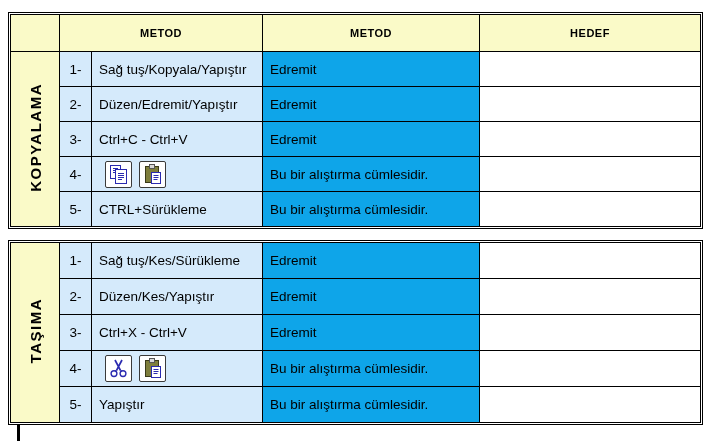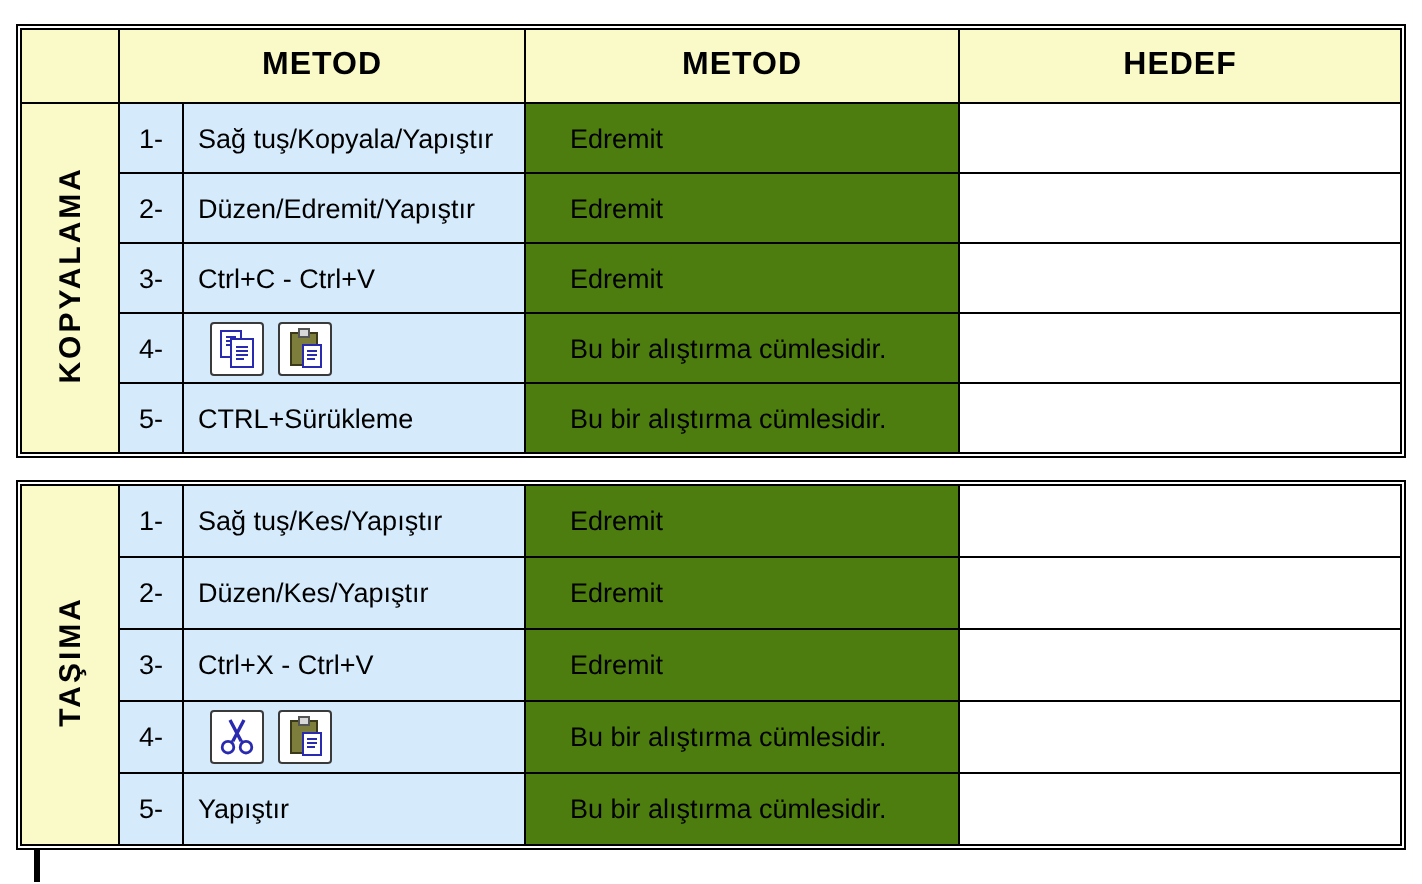--- a/index.html
+++ b/index.html
@@ -31,21 +31,21 @@
     font-size: 13.5px;
     vertical-align: middle;
     overflow: hidden;
     white-space: nowrap;
   }
   tr.hdr { height: 37px; }
   tr.r1  { height: 35px; }
   tr.r2  { height: 36px; }
   th {
     background: var(--yellow, #FAFAC8);
-    font-size: 16px;
+    font-size: 11px;
     font-weight: bold;
     text-align: center;
     letter-spacing: 0.5px;
   }
   td.corner { background: var(--yellow, #FAFAC8); }
   td.vlabel {
     background: var(--yellow, #FAFAC8);
     text-align: center;
   }
   td.vlabel span {
@@ -57,21 +57,21 @@
     letter-spacing: 1.5px;
   }
   td.num {
     background: var(--blue, #D5EAFB);
     text-align: center;
   }
   td.method {
     background: var(--blue, #D5EAFB);
     padding-left: 7px;
   }
-  td.kaynak { background: #4d7c0f; padding-left: 22px; }
+  td.kaynak { background: #0ea5e9; padding-left: 7px; }
   td.hedef  { background: #ffffff; }
   .icon-cell {
     display: flex;
     align-items: center;
     gap: 7px;
     padding-left: 6px;
   }
   .icon-box {
     width: 27px;
     height: 27px;
@@ -170,21 +170,21 @@
       <col style="width:49px">
         <col style="width:32px">
         <col style="width:171px">
         <col style="width:217px">
         <col>
     </colgroup>
     <tbody>
         <tr class="r2">
       <td class="vlabel" rowspan="5"><span>TAŞIMA</span></td>
       <td class="num">1-</td>
-      <td class="method">Sağ tuş/Kes/Yapıştır</td>
+      <td class="method">Sağ tuş/Kes/Sürükleme</td>
       <td class="kaynak">Edremit</td>
       <td class="hedef"></td>
     </tr>
     <tr class="r2">
       <td class="num">2-</td>
       <td class="method">Düzen/Kes/Yapıştır</td>
       <td class="kaynak">Edremit</td>
       <td class="hedef"></td>
     </tr>
     <tr class="r2">

